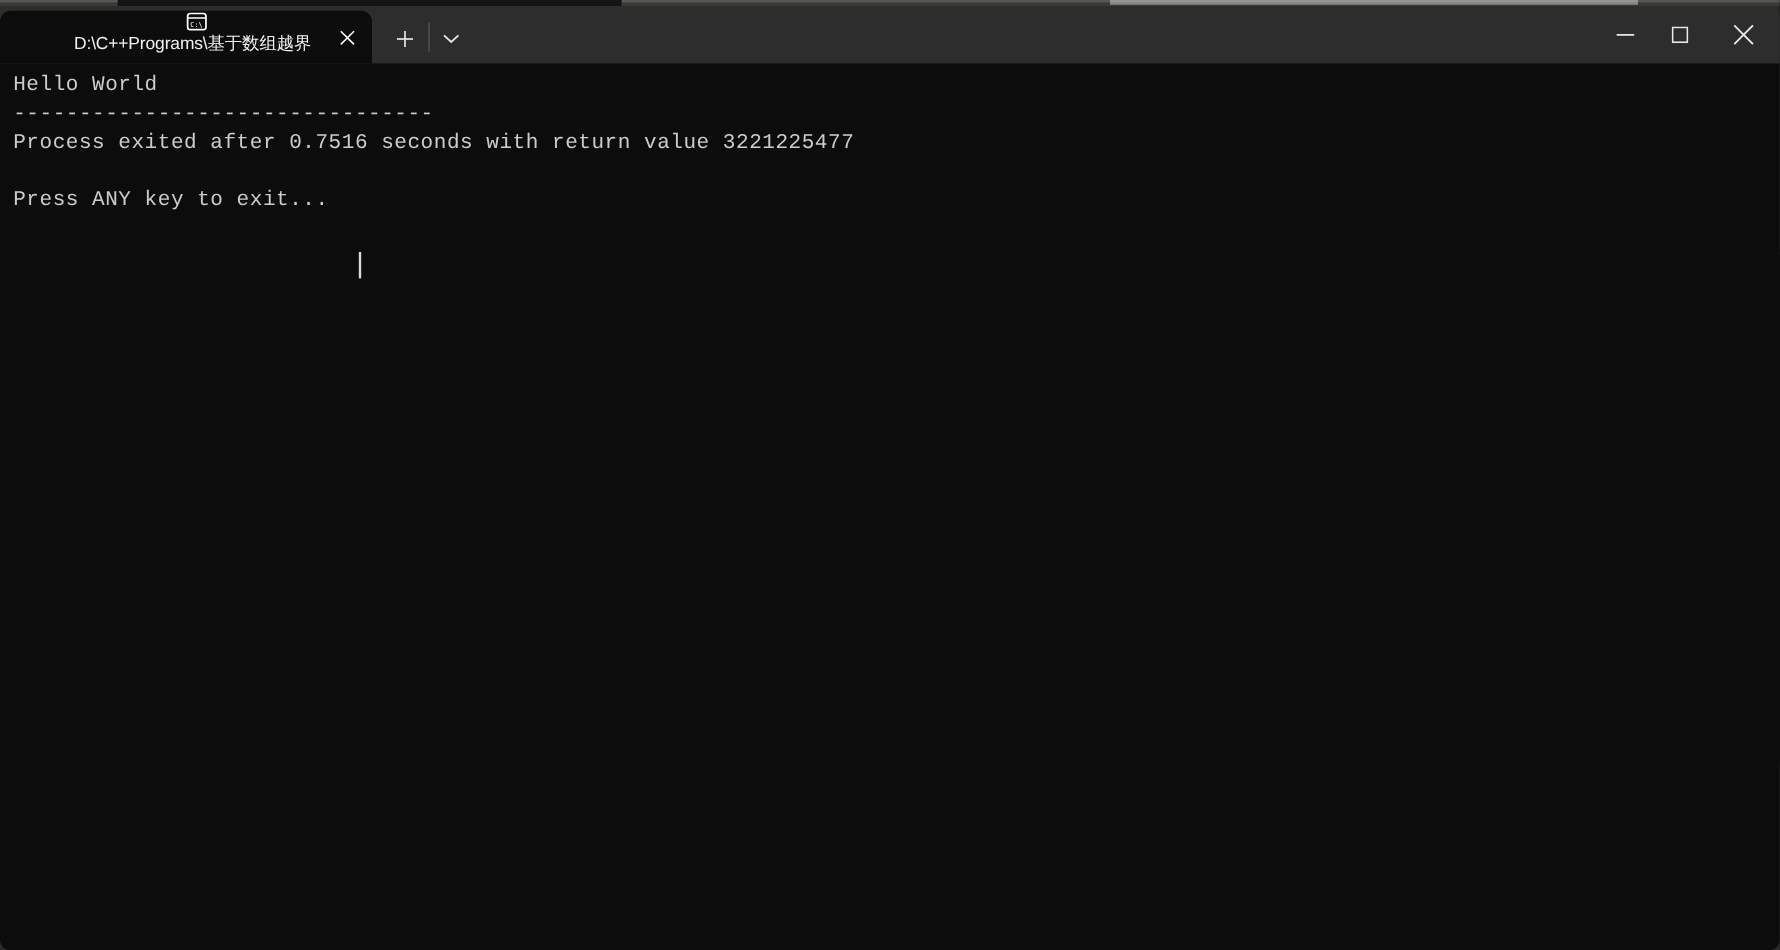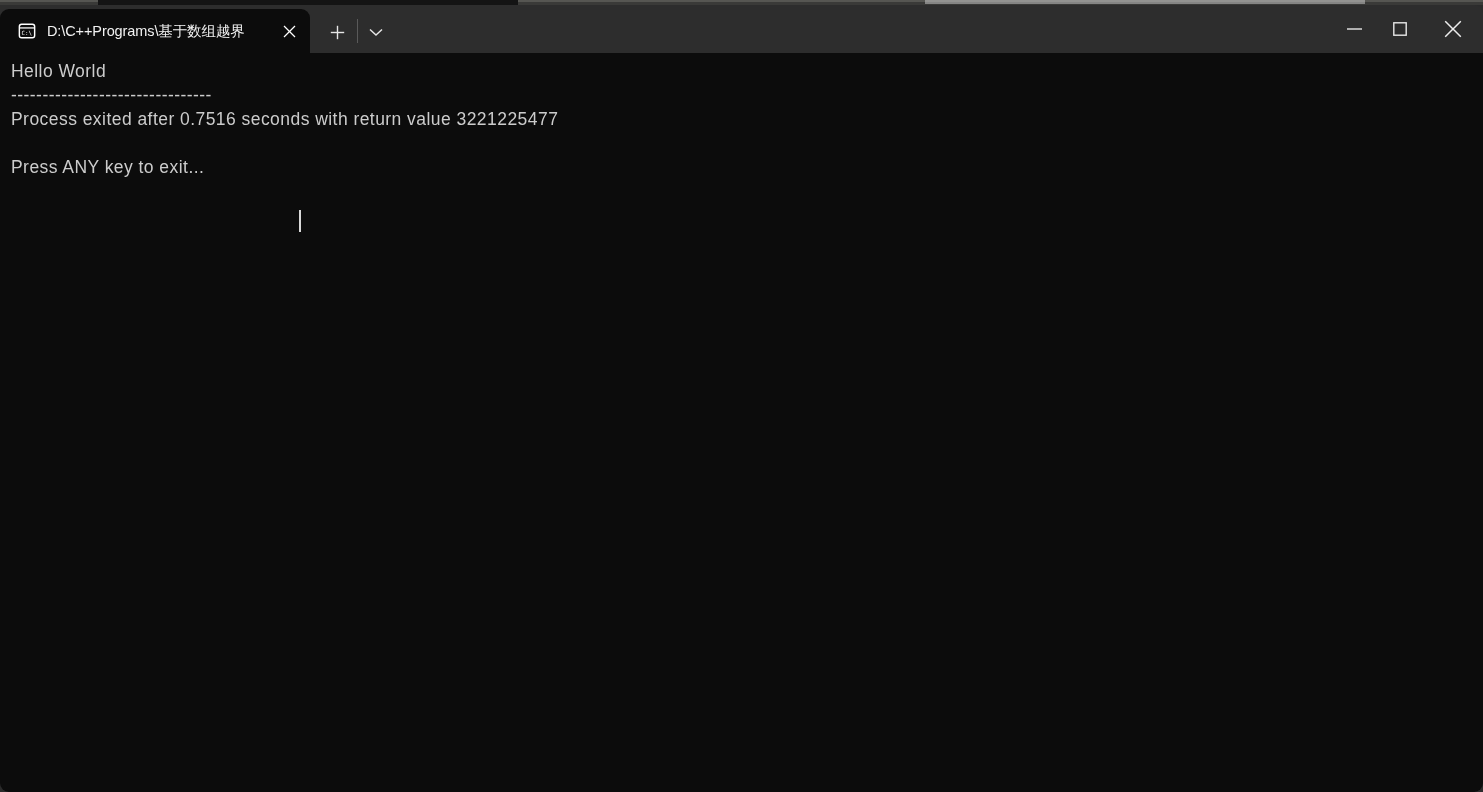--- a/index.html
+++ b/index.html
@@ -86,20 +86,21 @@
     position: absolute;
     left: 0;
     top: 0;
     width: 310px;
     height: 44px;
     background: #0c0c0c;
     border-top-left-radius: 9px;
     border-top-right-radius: 9px;
     display: flex;
     align-items: center;
+    flex-direction: column;
   }
   #tab-icon {
     width: 18px;
     height: 18px;
     margin-left: 18px;
     flex: none;
     display: block;
   }
   #tab-title {
     margin-left: 11px;
@@ -183,21 +184,21 @@
     border-bottom-left-radius: 9px;
     border-bottom-right-radius: 9px;
     overflow: hidden;
   }
   #term-text {
     position: absolute;
     left: 11px;
     top: 6px;
     margin: 0;
     color: #ccc;
-    font-family: Liberation Sans, sans-serif;
+    font-family: Liberation Mono, monospace;
     font-size: 17.5px;
     line-height: 24px;
     letter-spacing: 0.45px;
     white-space: pre;
   }
   #cursor {
     position: absolute;
     left: 299px;
     top: 157px;
     width: 2px;

